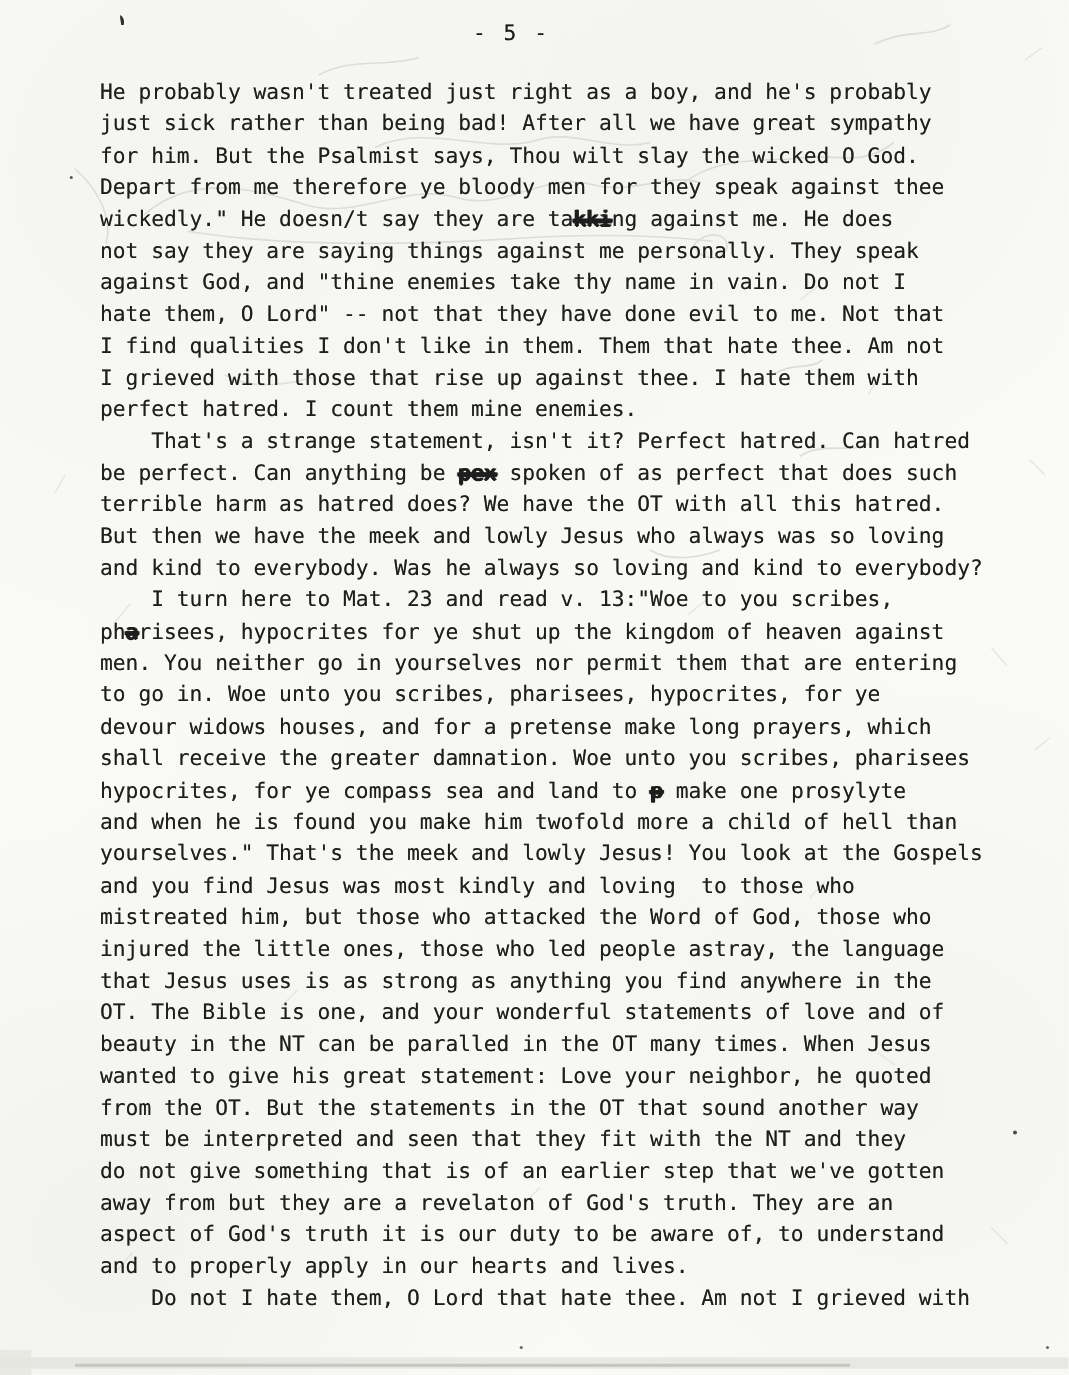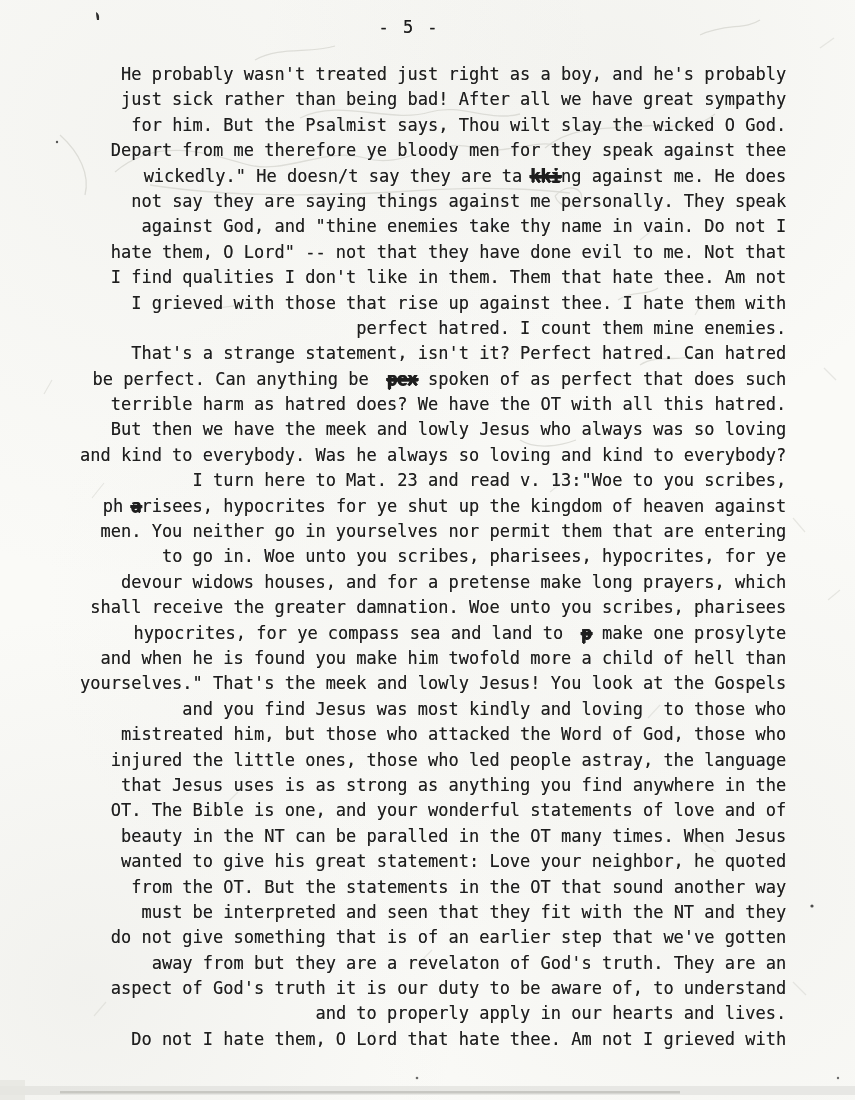--- a/index.html
+++ b/index.html
@@ -33,27 +33,26 @@
   }
   .text-block {
     position: absolute;
     left: 80px; top: 62px;
     font-size: 17px;
     line-height: 25.4px;
     white-space: pre;
     color: #1e1e1e;
     text-shadow: 0 0 0.5px rgba(20,20,20,0.55);
   }
-  .line { height: 25.4px; text-align: right; }
+  .line { height: 25.4px; }
   
   .ot {
     text-shadow: 0.9px 0 currentColor, -0.9px 0 currentColor, 0 0.7px currentColor;
     text-decoration: line-through;
     text-decoration-thickness: 2.5px;
-    margin-left: 8px;
   }
   .smudges { position: absolute; inset: 0; pointer-events: none; }
 </style>
 </head>
 <body style="background: rgb(250, 250, 247);">
 
 <div class="paper"></div>
 
 <svg class="smudges" width="855" height="1100" viewBox="0 0 855 1100">
   <g stroke="#d5d5cf" stroke-width="1.3" fill="none" opacity="0.75">

